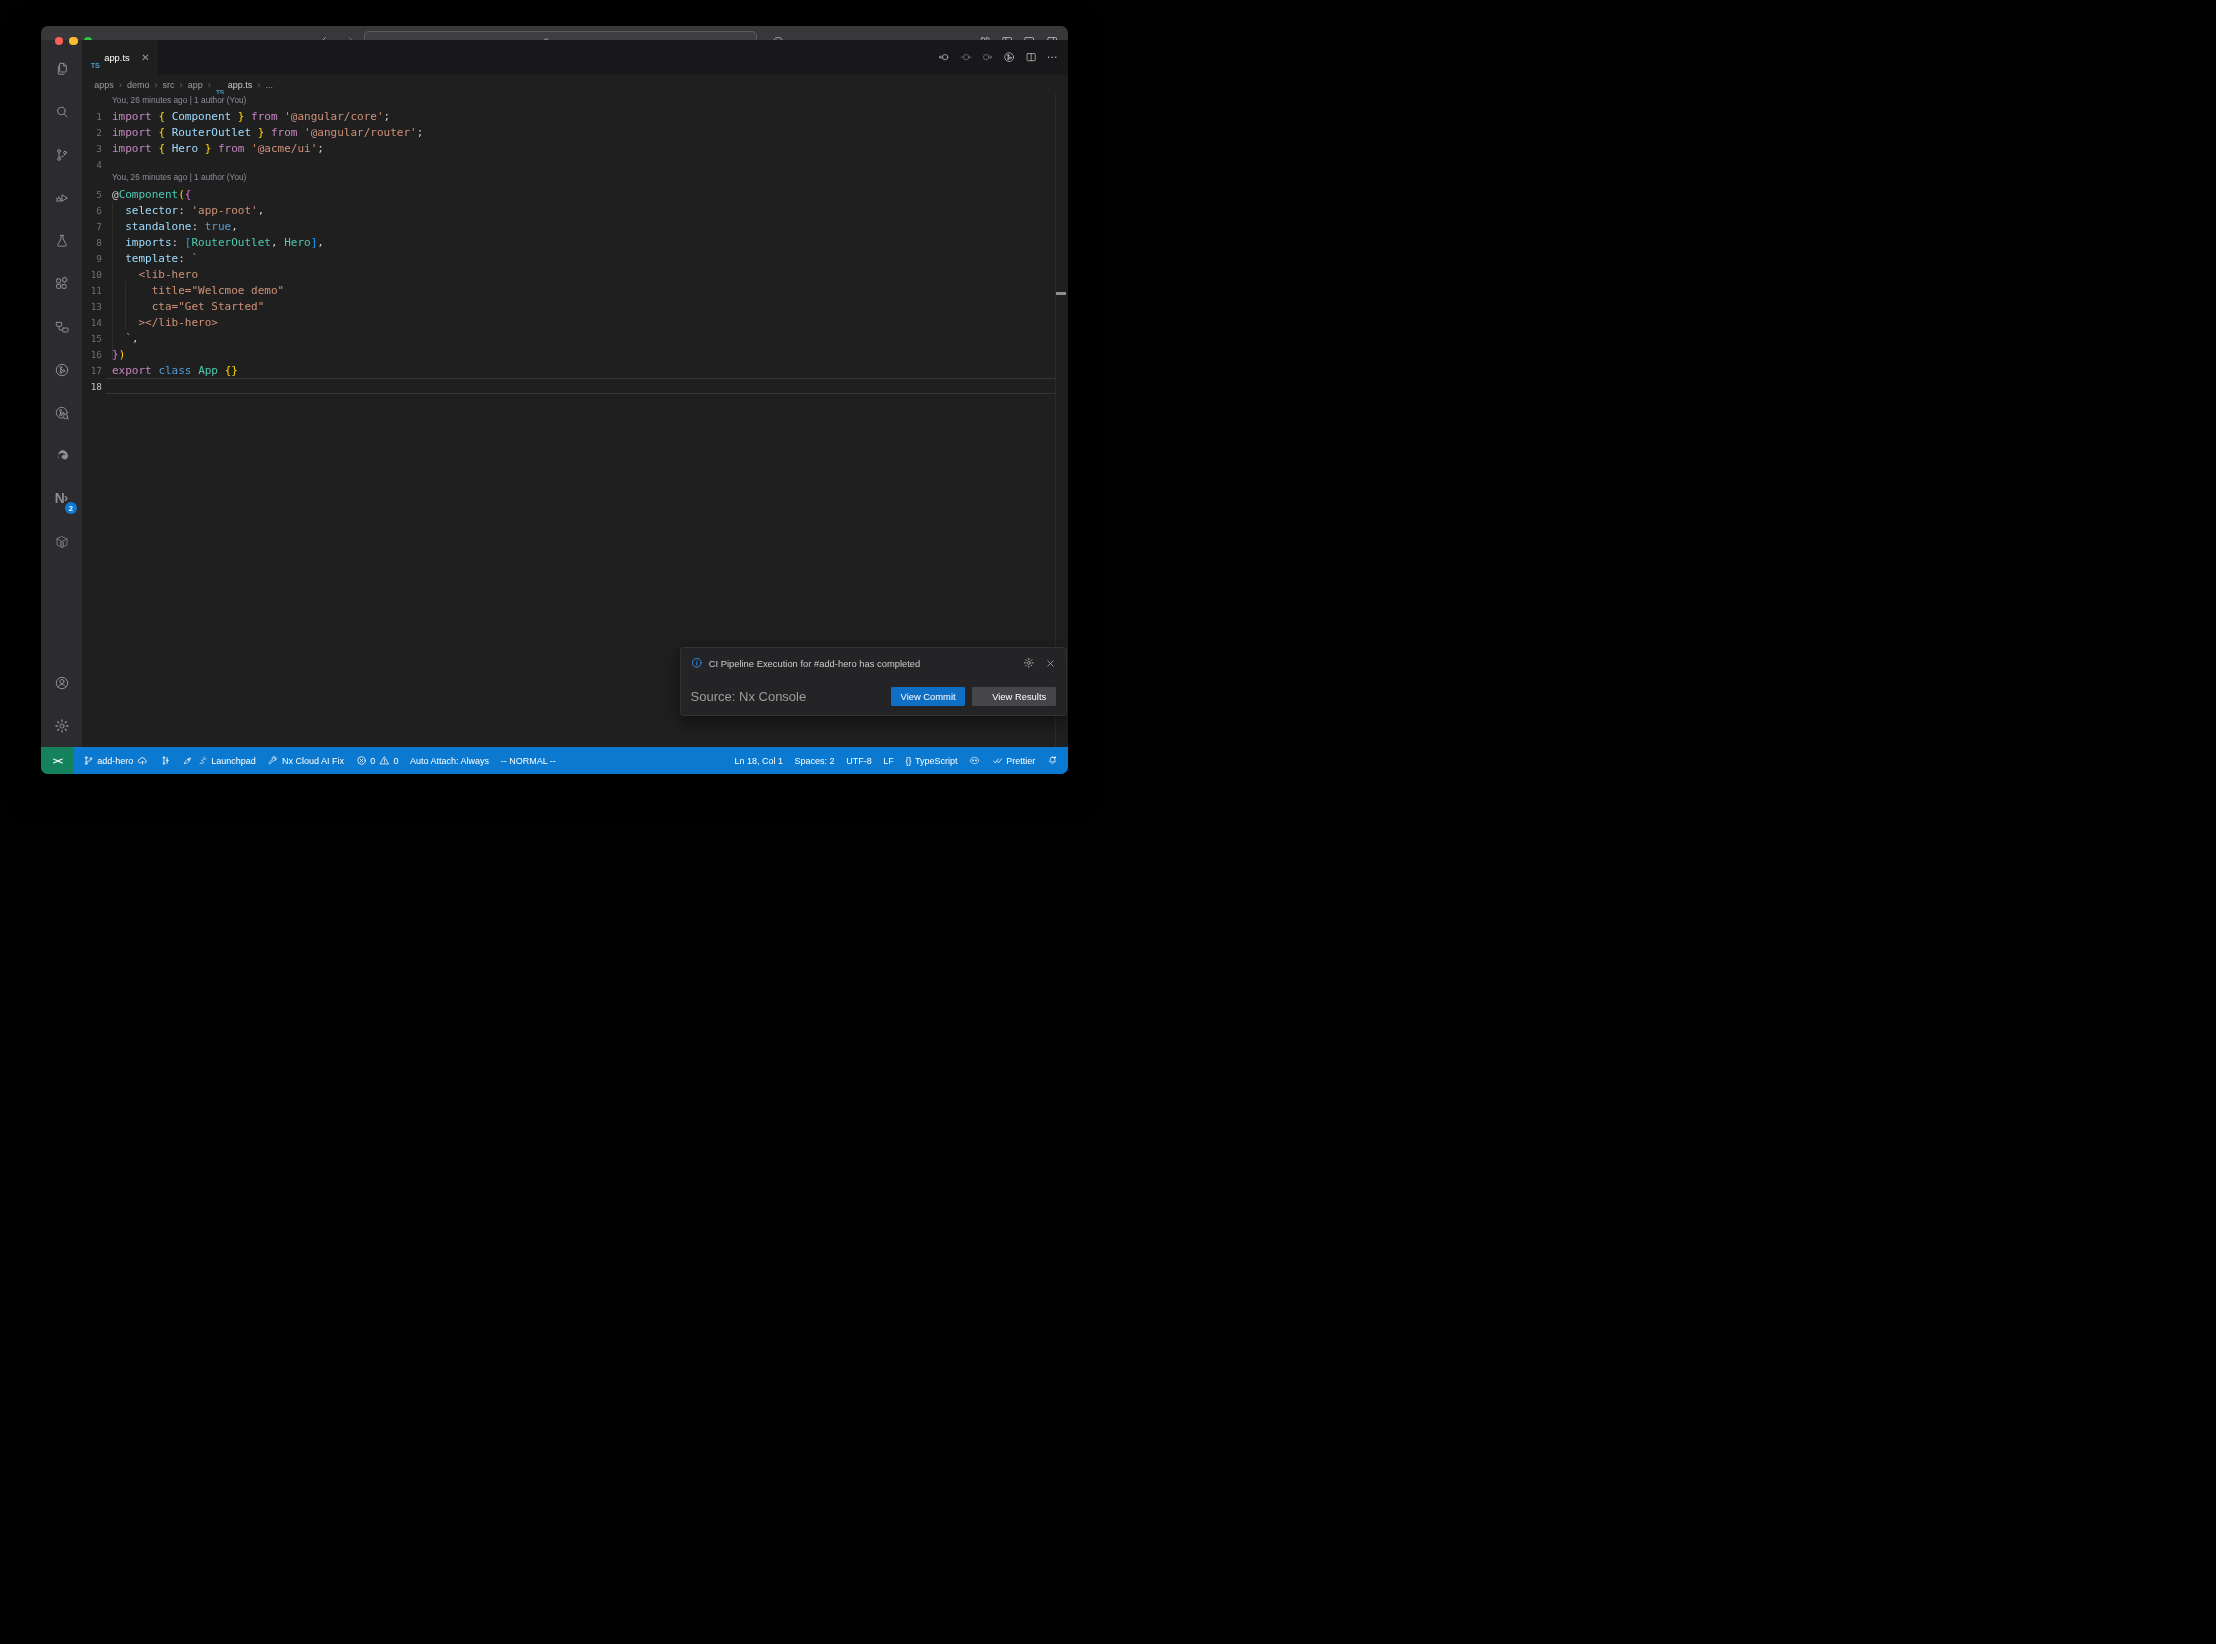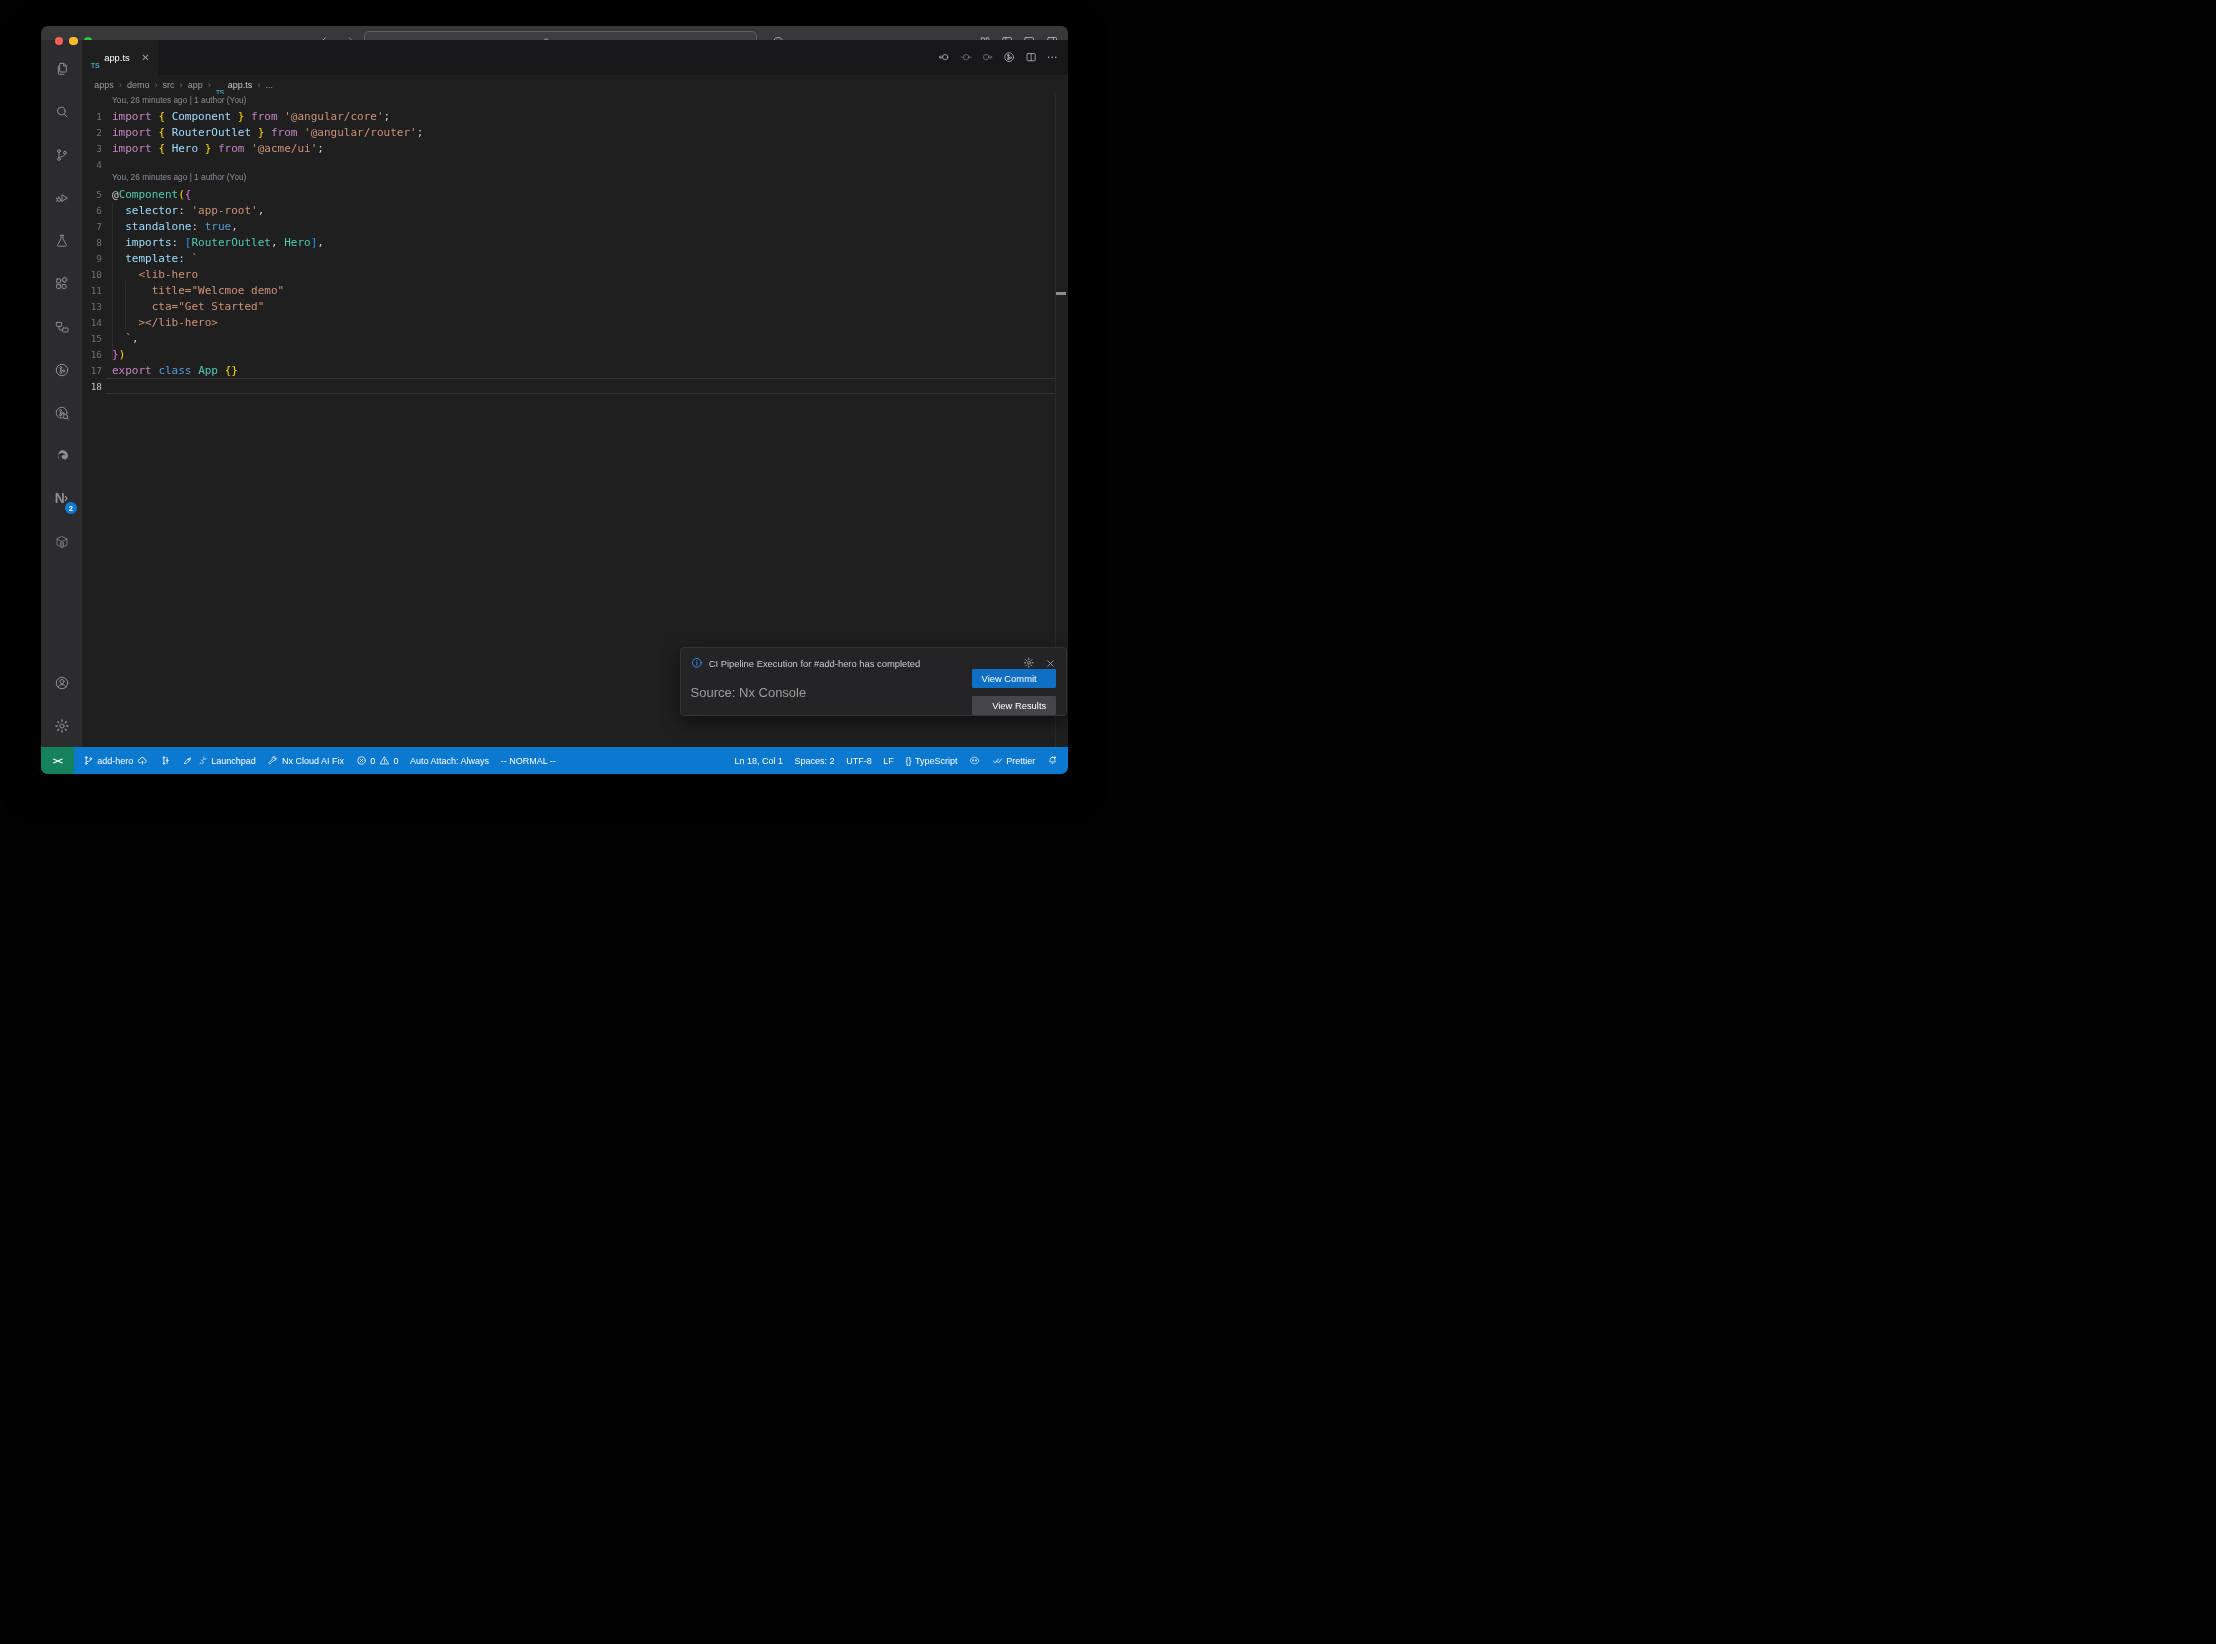--- a/index.html
+++ b/index.html
@@ -55,21 +55,21 @@
   .sb-left{padding-left:2.9px;}
   .sb-right{margin-left:auto;padding-right:4.3px;}
   .sb-item{display:flex;align-items:center;gap:3.6px;padding:0 5.8px;height:100%;}
   
   .toast{position:absolute;right:1.4px;bottom:31px;width:387px;height:69px;background:#242426;border:0.7px solid #333336;border-radius:3.6px;box-shadow:0 5.8px 17.4px rgba(0,0,0,.5);padding:9.4px 10px 8.7px 10px;box-sizing:border-box;display:flex;flex-direction:column;justify-content:space-between;z-index:5;}
   .toast-top{display:flex;align-items:flex-end;gap:6.5px;color:#cccccc;font-size:9.4px;}
   .toast-top .spacer{flex:1;}
   .toast-icons{display:flex;align-items:center;gap:10px;color:#b5b5b5;}
   .toast-bottom{display:flex;align-items:center;}
   .toast-source{color:#9d9d9d;font-size:13px;}
-  .toast-btns{margin-left:auto;display:flex;gap:7.2px;flex-direction:column;}
+  .toast-btns{margin-left:auto;display:flex;gap:7.2px;}
   .btn{height:19.5px;padding:0 9.4px;font-size:9.4px;color:#fff;border:none;border-radius:1.4px;display:flex;align-items:center;font-family:"Liberation Sans",sans-serif;}
   .btn.secondary{background:#45454a;padding-left:20px;}
   .icn{display:inline-flex;flex:none;}
   .icn svg{width:100%;height:100%;display:block;}
   .i22{width:16px;height:16px}.i17{width:12.3px;height:12.3px}
   .i16{width:11.6px;height:11.6px}.i15{width:11px;height:11px}.i13{width:9.4px;height:9.4px}.i11{width:8px;height:8px}
   .txt-icn{font-family:"Liberation Sans",sans-serif;}
 </style>
 </head>
 <body>

